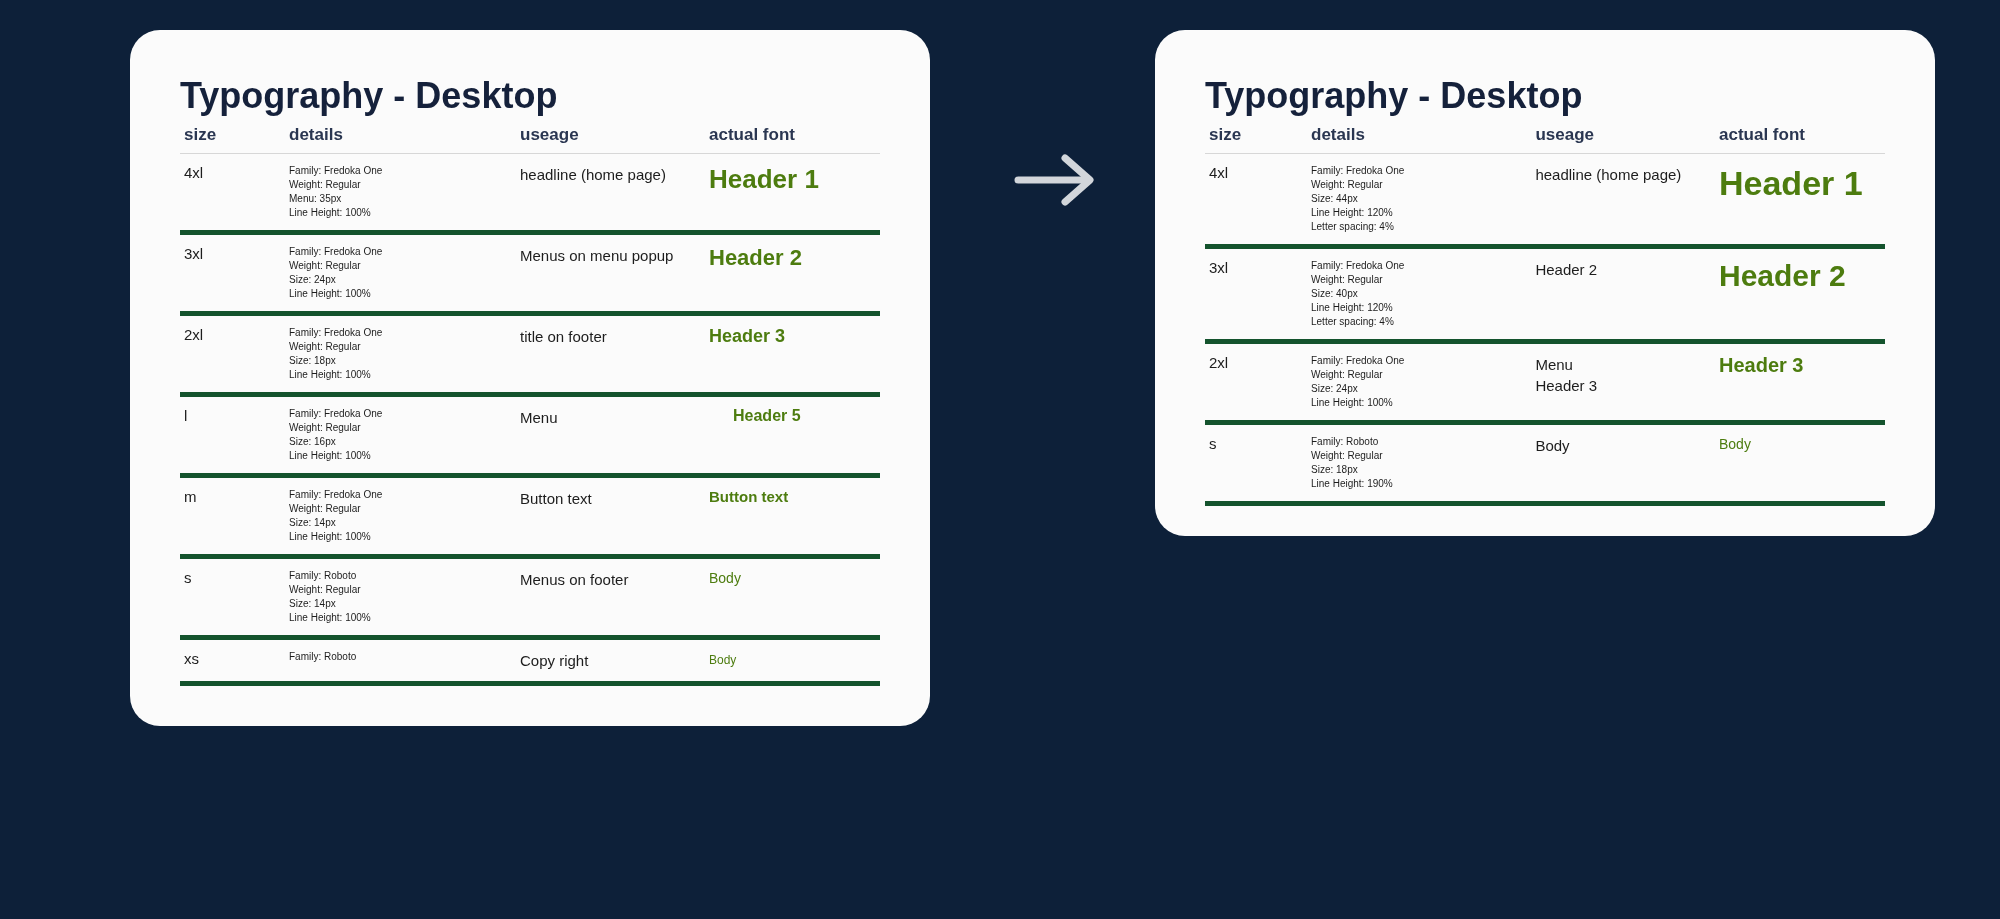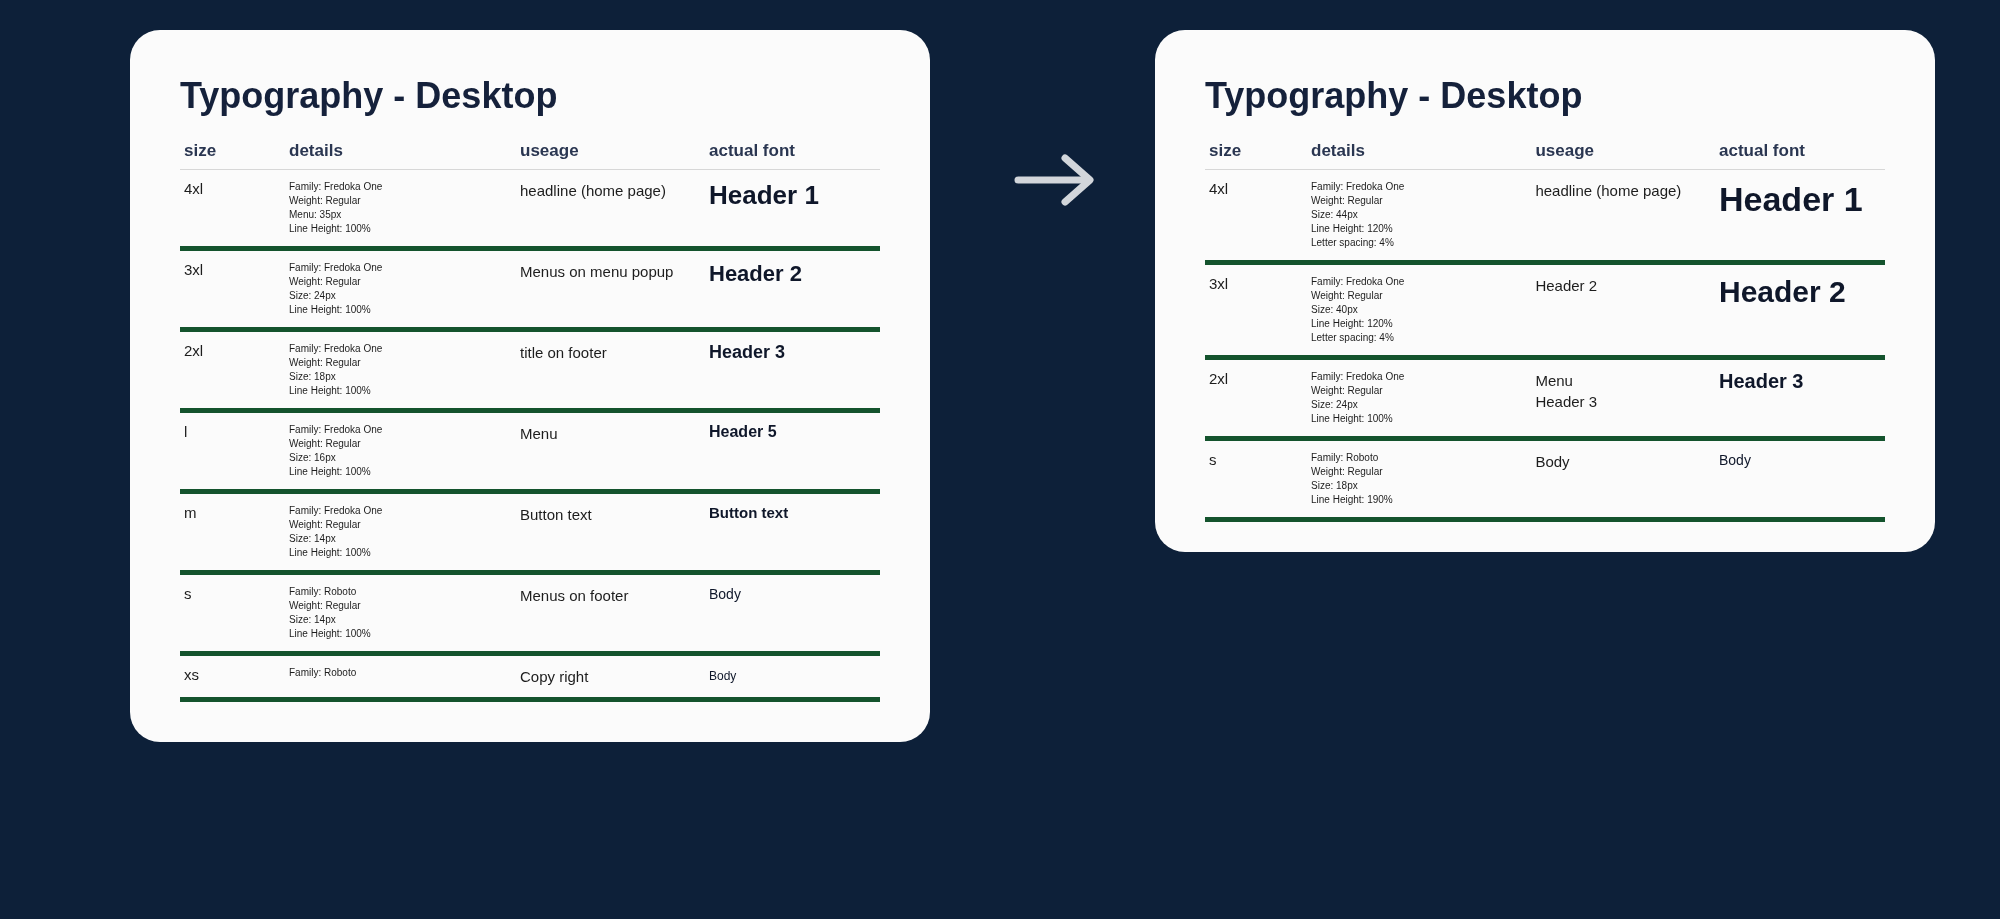--- a/index.html
+++ b/index.html
@@ -27,21 +27,21 @@
     top: 30px;
     left: 1155px;
     width: 780px;
     padding-bottom: 30px;
   }
   .card-title {
     font-size: 36px;
     font-weight: 900;
     letter-spacing: 0;
     color: #15213b;
-    margin-bottom: 20px;
+    margin-bottom: 4px;
   }
   table.typography {
     width: 100%;
     border-collapse: collapse;
   }
   table.typography th {
     text-align: left;
     font-weight: 700;
     font-size: 17px;
     color: #2a3651;
@@ -53,26 +53,26 @@
     padding: 10px 4px;
     border-bottom: 5px solid #14532d;
     font-size: 15px;
     color: #1d1d1d;
   }
   .col-size    { width: 15%; }
   .col-details { width: 33%; }
   .col-usage   { width: 27%; }
   .col-actual  { width: 25%; }
   .details-line { display: block; line-height: 1.4; font-size: 10px; }
-  .actual { font-weight: 900; color: #0f172a; white-space: nowrap; }
+  .actual { font-weight: 900; color: #4d7c0f; white-space: nowrap; }
   .actual.h1 { font-size: 26px; }
   .actual.h2 { font-size: 22px; }
   .actual.h3 { font-size: 18px; }
   .actual.h4 { font-size: 17px; }
-  .actual.h5 { font-size: 16px; }
+  .actual.h5 { font-size: 16px; margin-left: 24px; }
   .actual.h6 { font-size: 15px; }
   .actual.body { font-weight: 400; font-size: 14px; }
   .actual.body-sm { font-weight: 400; font-size: 12px; }
   .right .actual.h1 { font-size: 34px; }
   .right .actual.h2 { font-size: 30px; }
   .right .actual.h3 { font-size: 20px; }
   .usage-line { display: block; line-height: 1.4; }
 
   
   .arrow {

